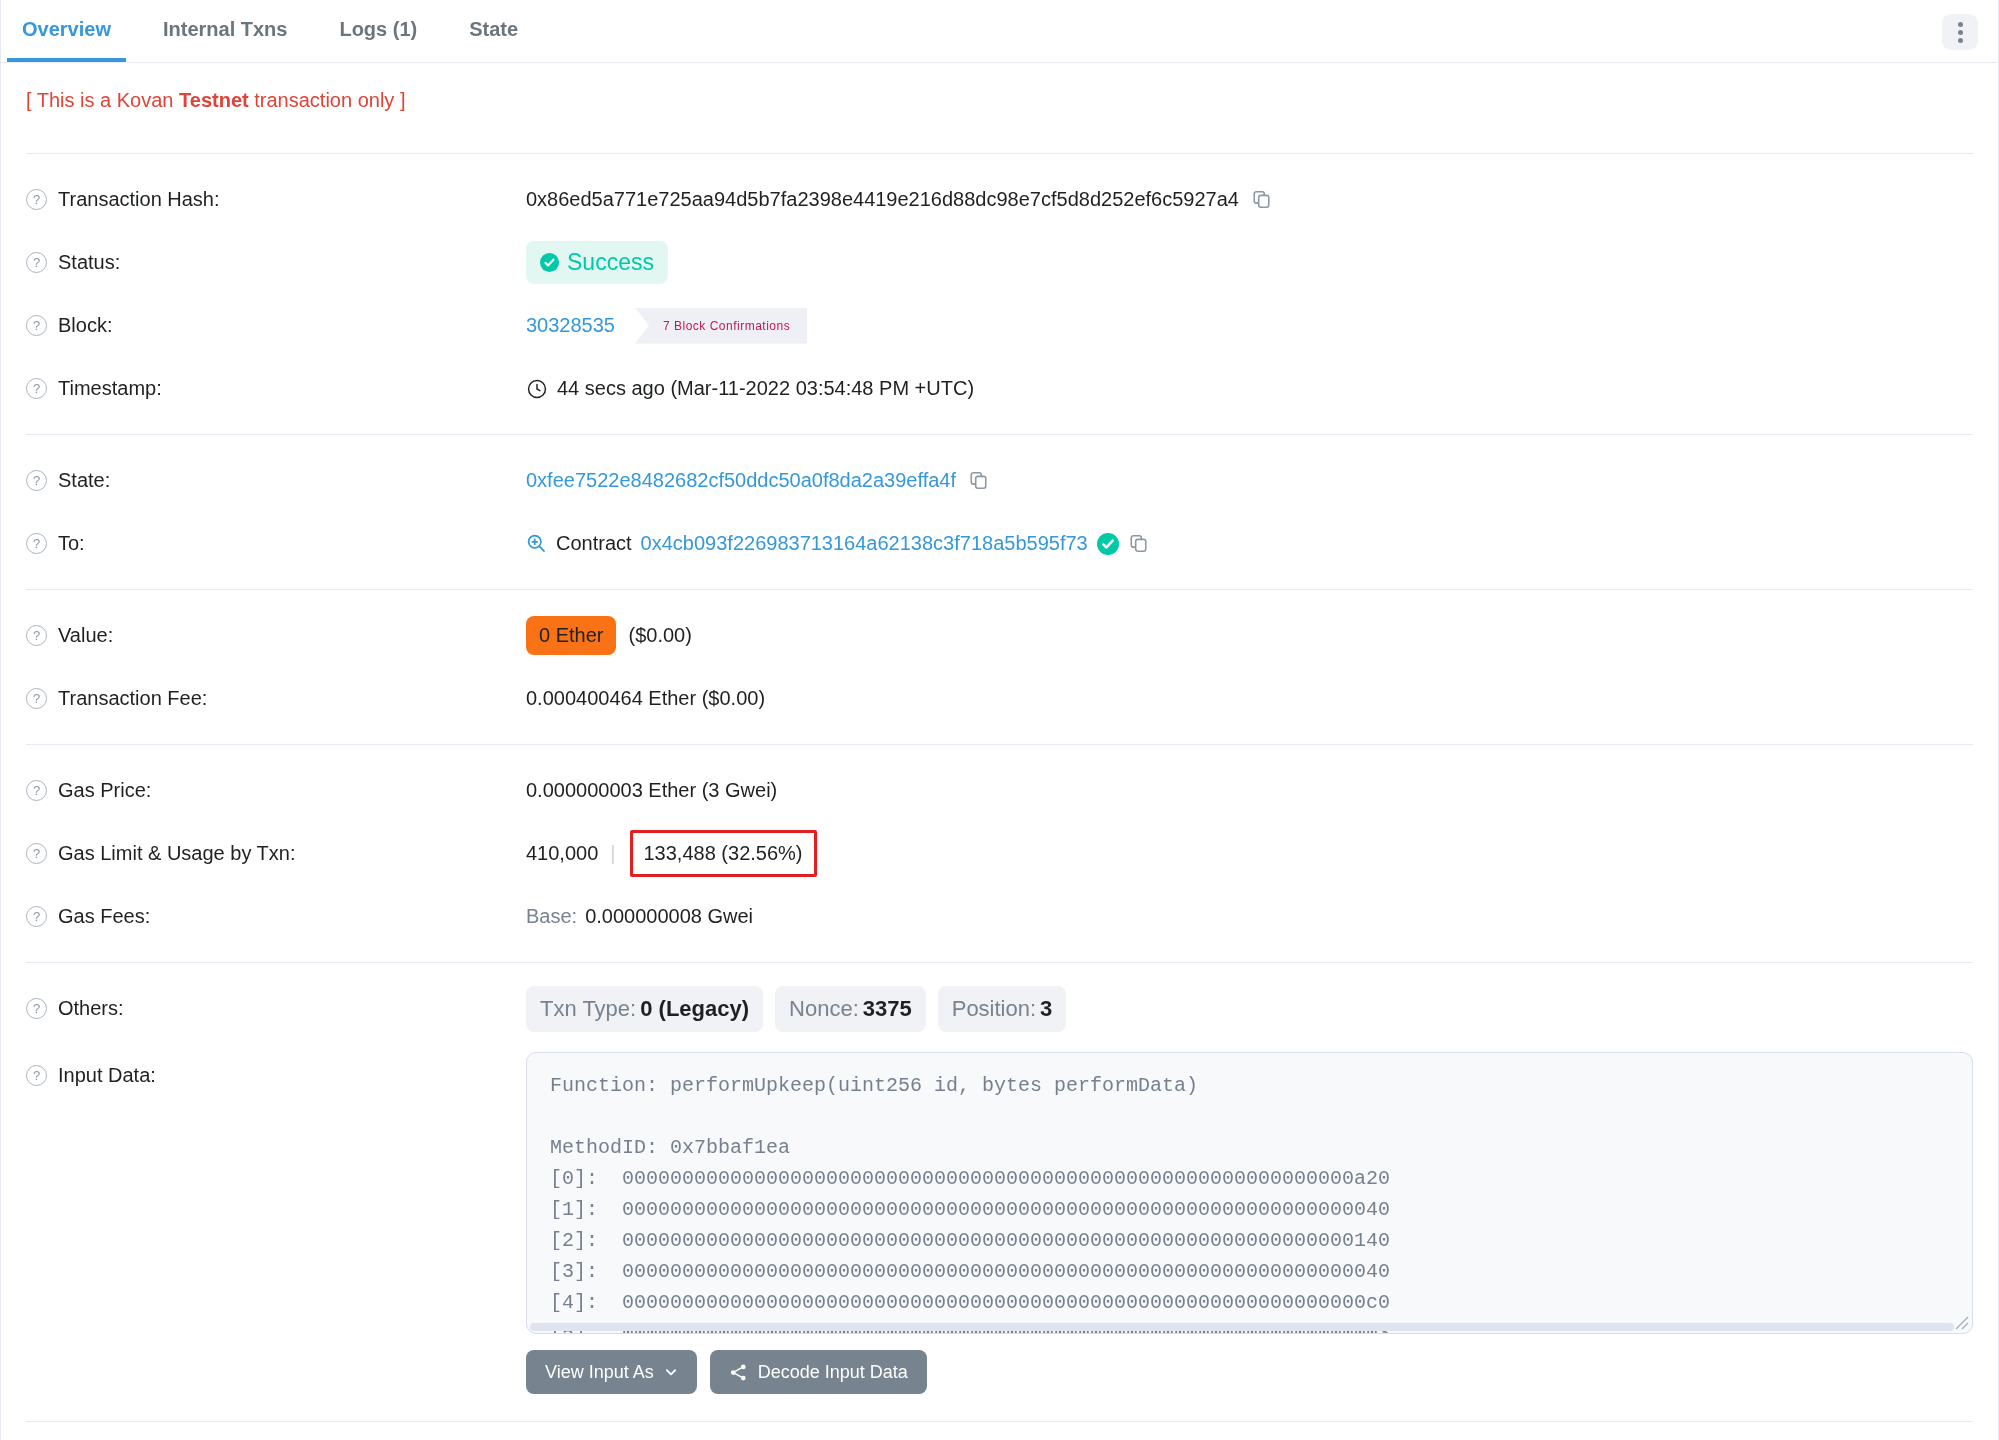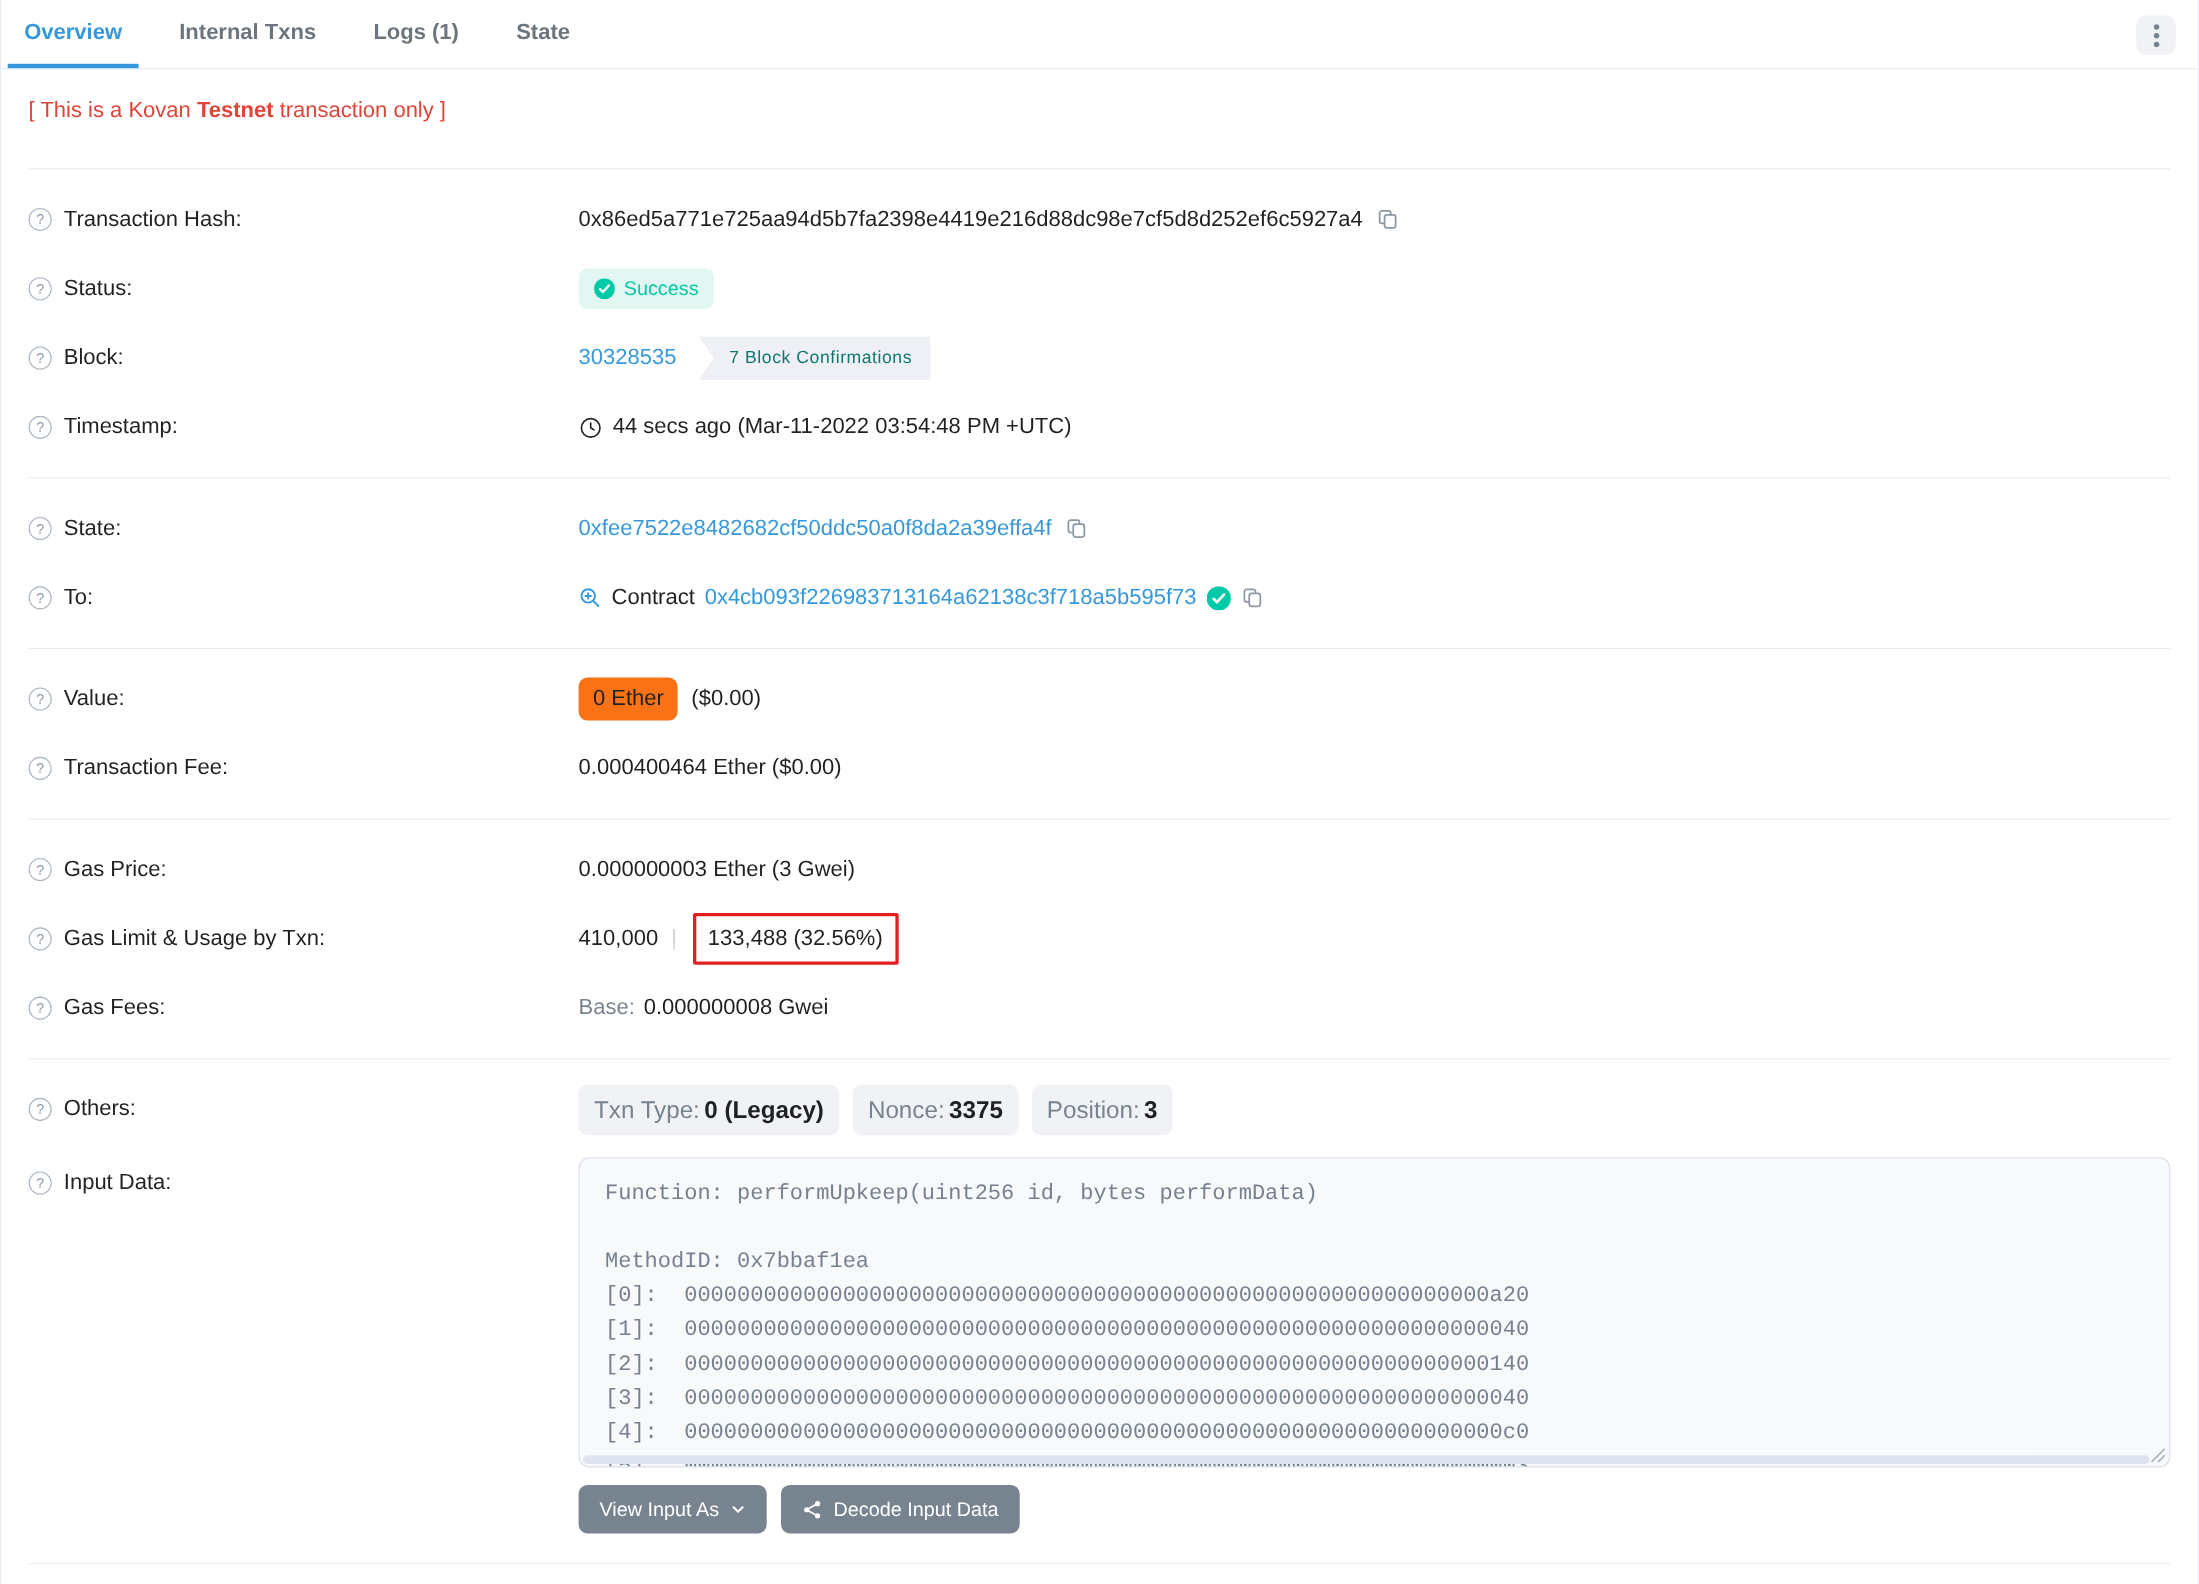--- a/index.html
+++ b/index.html
@@ -30,22 +30,22 @@
     font-size:20px; color:#1e2022; }
   .qicon { flex:0 0 21px; width:21px; height:21px; border:1px solid #a9b4c0; border-radius:50%;
     display:inline-flex; align-items:center; justify-content:center;
     font-size:13px; color:#8c98a4; cursor:pointer; }
   .rvalue { display:flex; align-items:center; gap:12px; font-size:20px; color:#1e2022; flex:1; }
 
   .icon-btn { background:none; border:none; padding:0; cursor:pointer; display:inline-flex; align-items:center; }
   .link { color:#3498db; text-decoration:none; cursor:pointer; }
 
   .badge-success { display:inline-flex; align-items:center; gap:8px; background:#e2f7f1;
-    color:#00c9a7; font-size:18px; padding:8px 14px; border-radius:8px; }
-  .badge-conf { background:#eef0f5; color:#0f766e; font-size:16px; letter-spacing:.5px;
+    color:#00c9a7; font-size:23px; padding:8px 14px; border-radius:8px; }
+  .badge-conf { background:#eef0f5; color:#be185d; font-size:12px; letter-spacing:.5px;
     padding:11px 17px 11px 28px; margin-left:8px;
     clip-path:polygon(0 0,100% 0,100% 100%,0 100%,14px 50%); }
   .badge-gray { background:#f97316; border-radius:8px; padding:8px 13px; font-size:20px; color:#1e2022; }
   .badge-kv { background:#f1f2f6; border-radius:8px; padding:10px 14px; font-size:22px;
     color:#77838f; margin-right:10px; }
   .badge-kv b { color:#1e2022; font-weight:600; margin-left:4px; }
 
   .pipe { color:#cfd4dc; }
   .red-annotation { display:inline-flex; border:3px solid #e02020; padding:9px 11px; margin-left:2px; border-radius:2px; }
   .muted { color:#77838f; }

